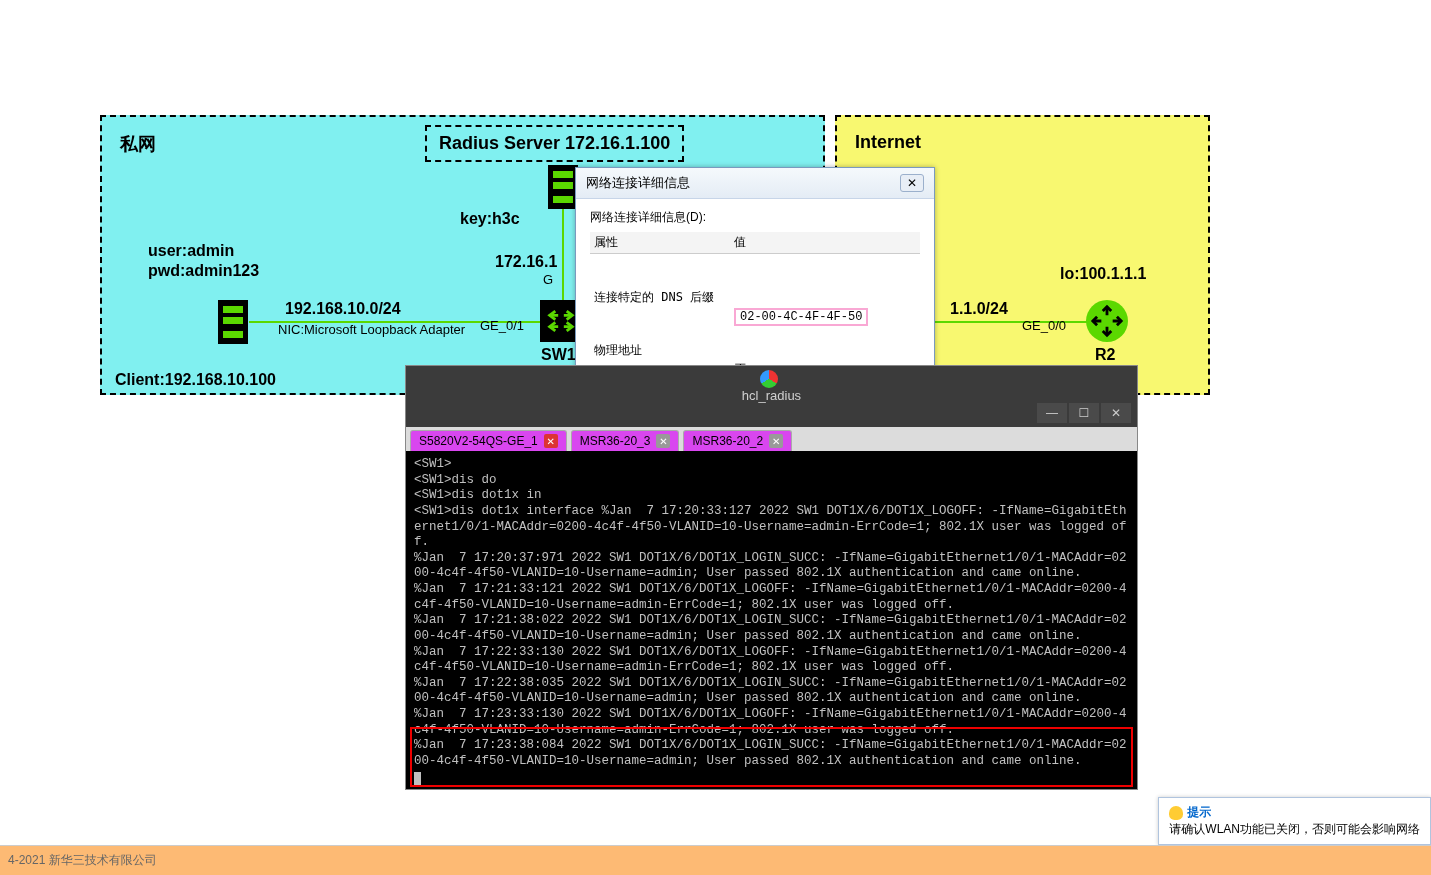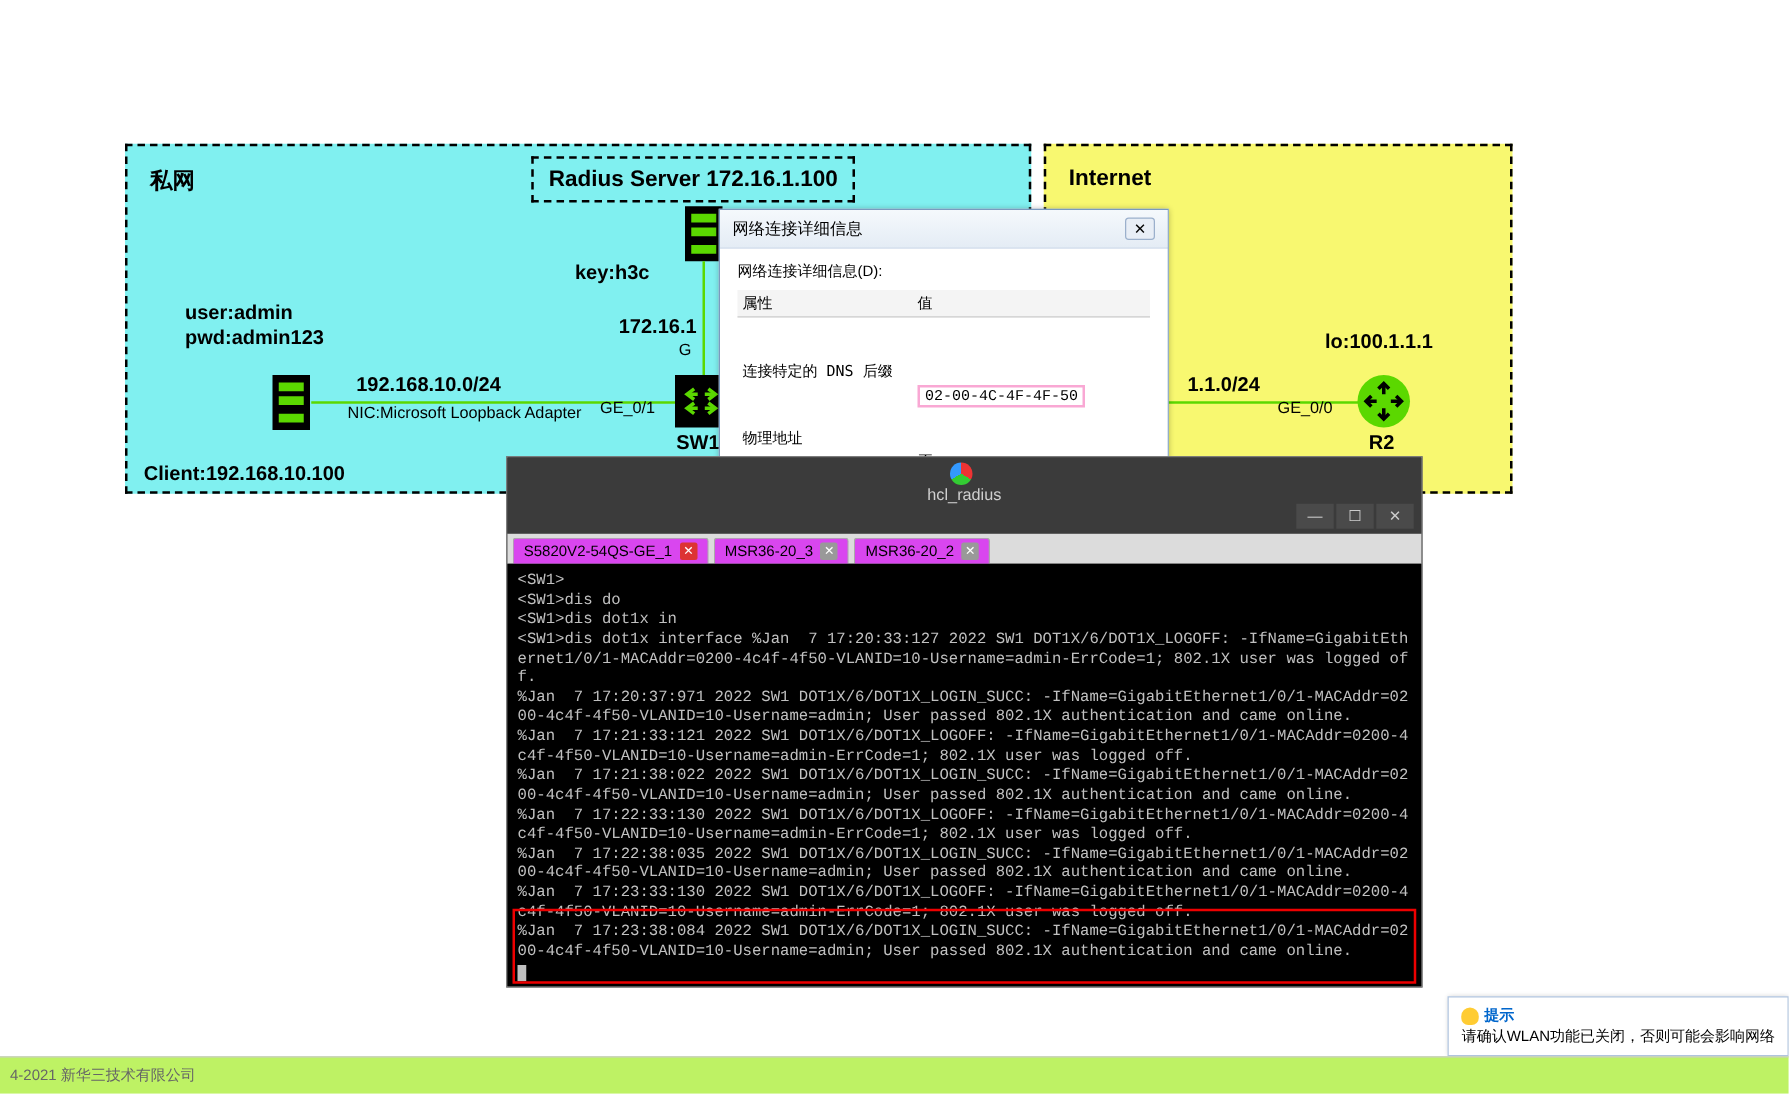--- a/index.html
+++ b/index.html
@@ -40,21 +40,21 @@
   .term-controls { margin-left:auto; display:flex; gap:2px; }
   .term-controls div { width:30px; height:20px; background:#4a4a4a; color:#ccc; display:flex; align-items:center; justify-content:center; font-size:12px; }
   .term-tabs { background: #dcdcdc; display:flex; padding: 3px 4px 0; gap:4px; font-size:12px; }
   .term-tab { background:#d946ef; border:1px solid #aaa; border-bottom:none; padding: 3px 8px; display:flex; gap:6px; border-radius:3px 3px 0 0; }
   .term-tab .x { background:#999; color:#fff; width:14px; height:14px; font-size:10px; display:flex; align-items:center; justify-content:center; border-radius:2px; }
   .term-tab.active .x { background:#d33; }
   .term-body { background:#000; color:#c0c0c0; font-family: "Courier New", monospace; font-size: 12.5px; padding: 6px 8px 4px; line-height: 1.25; white-space: pre-wrap; word-break: break-all; position:relative; }
   .term-highlight-box { position:absolute; border:2px solid #e00; left:4px; right:4px; bottom:2px; height:60px; pointer-events:none; }
   .cursor { display:inline-block; width:7px; height:13px; background:#c0c0c0; vertical-align:bottom; }
 
-  .footer-bar { position:absolute; left:0; bottom:0; right:0; height:30px; background:#bef264; border-top:1px solid #ccc; font-size:12px; color:#666; display:flex; align-items:center; padding:0 8px; }
+  .footer-bar { position:absolute; left:0; bottom:0; right:0; height:30px; background:#fdba74; border-top:1px solid #ccc; font-size:12px; color:#666; display:flex; align-items:center; padding:0 8px; }
   .tip-box { position:absolute; right:0; bottom:30px; background:#fff; border:1px solid #b0c4de; padding:6px 10px; font-size:12px; box-shadow:0 0 4px rgba(0,0,0,0.2);text-align:center; }
   .tip-box .tip-title { color:#0066cc; font-weight:bold; display:flex; align-items:center; gap:4px; }
   .tip-box .bulb { width:14px; height:14px; background:#ffcc33; border-radius:50% 50% 40% 40%; }
 </style>
 </head>
 <body>
 
 <div class="zone zone-private">
   <div class="zone-title" style="left:18px;">私网</div>
 </div>

